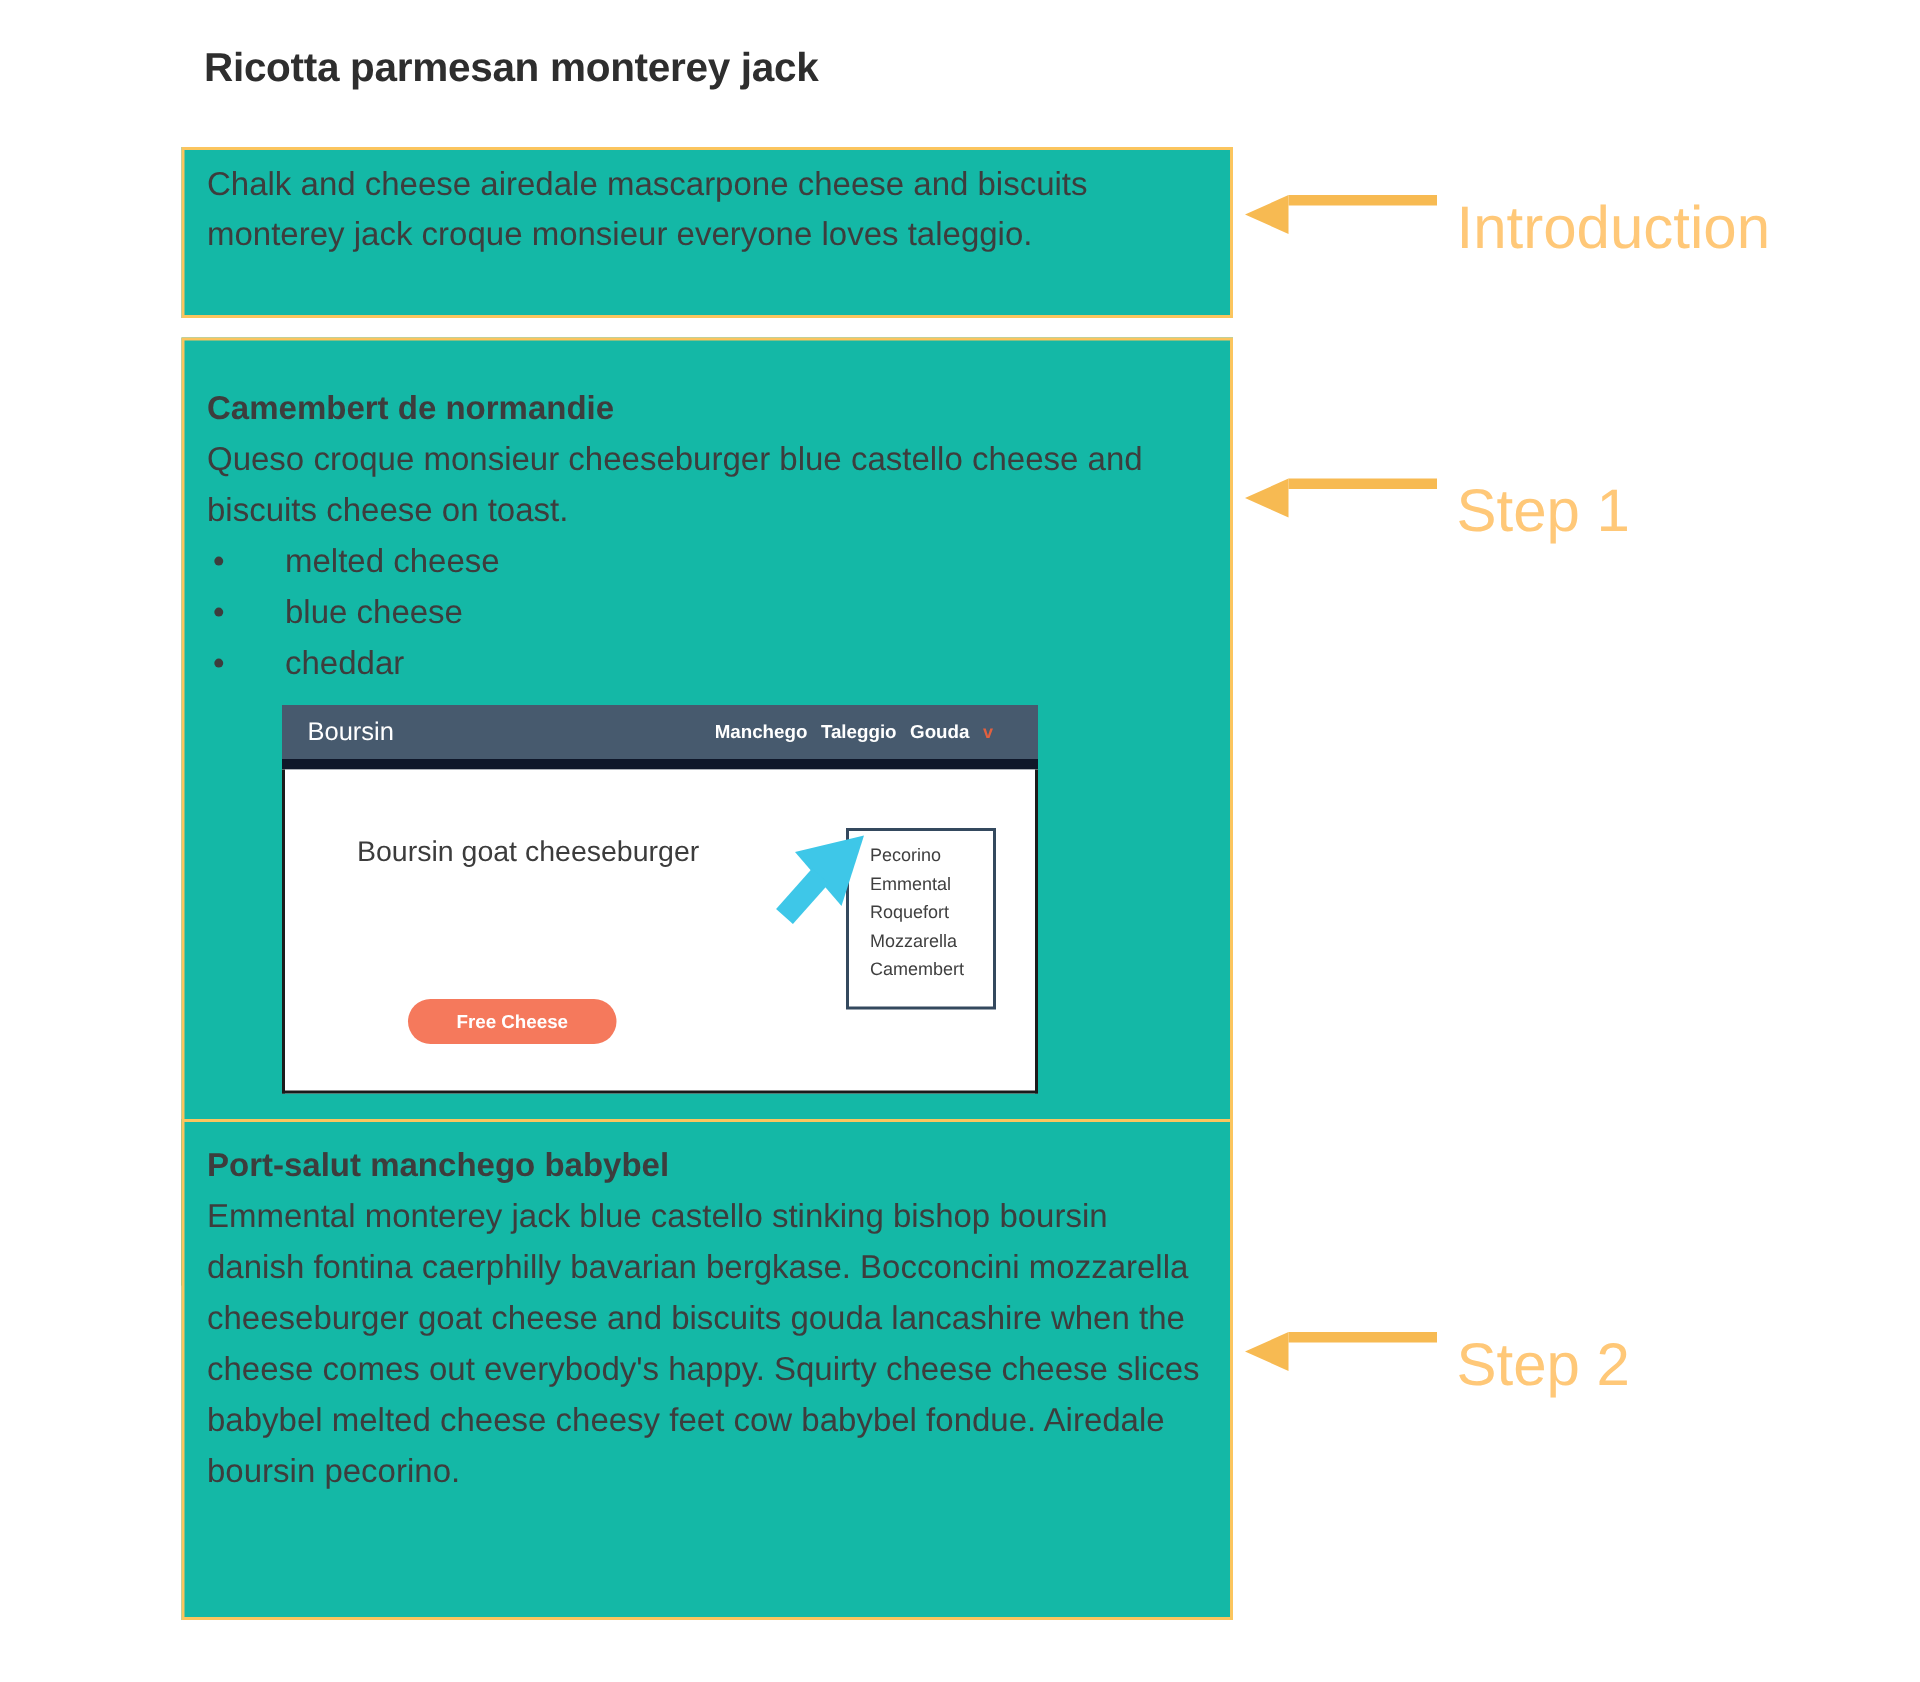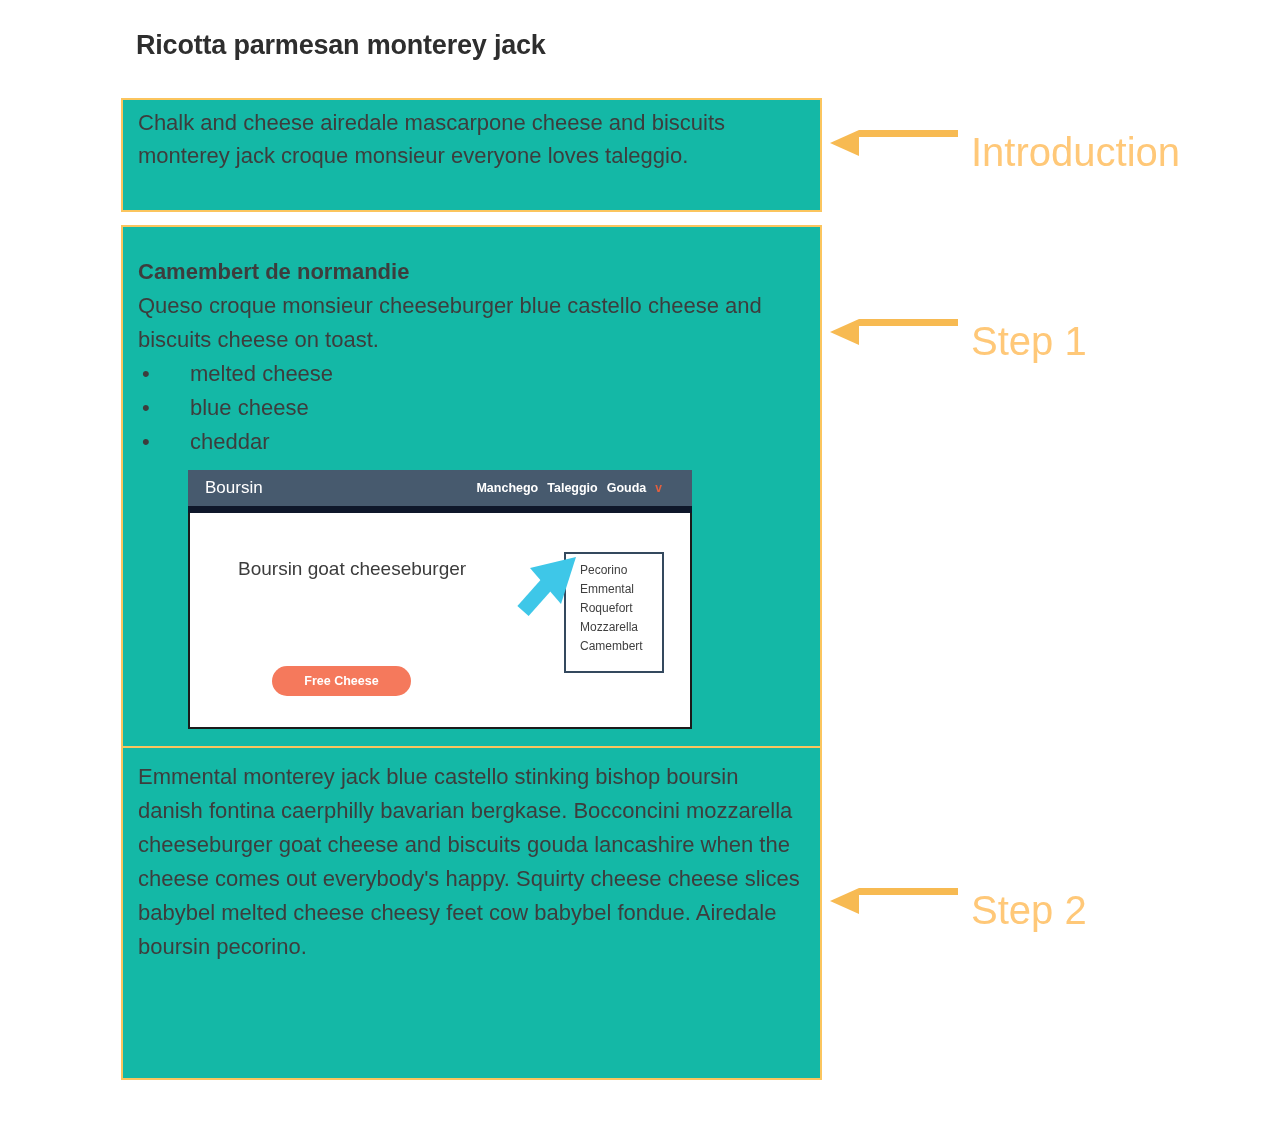--- a/index.html
+++ b/index.html
@@ -117,20 +117,21 @@
       </div>
       <svg class="mock-cursor" viewBox="0 0 70 72" xmlns="http://www.w3.org/2000/svg">
         <polygon points="62,2 16,13 47,49" fill="#3ec7e8"></polygon>
         <line x1="33" y1="29" x2="9" y2="56" stroke="#3ec7e8" stroke-width="15"></line>
       </svg>
     </div>
   </div>
 </div>
 
 <div class="note-box box-step2">
+  <div class="box-heading">Port-salut manchego babybel</div>
   <div>Emmental monterey jack blue castello stinking bishop boursin danish fontina caerphilly bavarian bergkase. Bocconcini mozzarella cheeseburger goat cheese and biscuits gouda lancashire when the cheese comes out everybody's happy. Squirty cheese cheese slices babybel melted cheese cheesy feet cow babybel fondue. Airedale boursin pecorino.</div>
 </div>
 
 <div class="annotation ann-intro">
   <span class="arrow-head"></span>
   <span class="arrow-line"></span>
   <span class="annotation-label">Introduction</span>
 </div>
 <div class="annotation ann-step1">
   <span class="arrow-head"></span>

